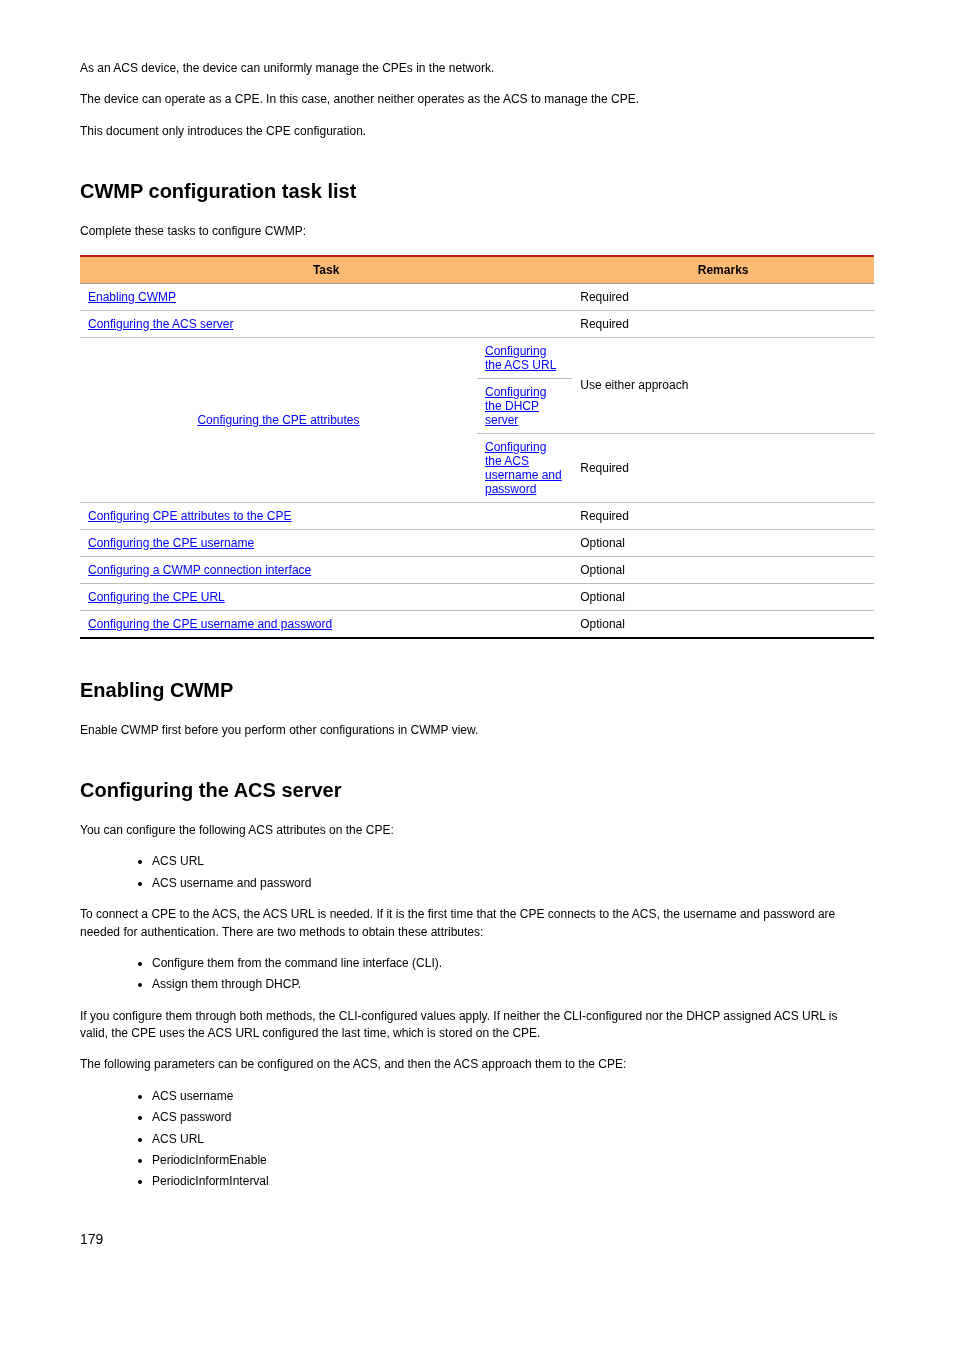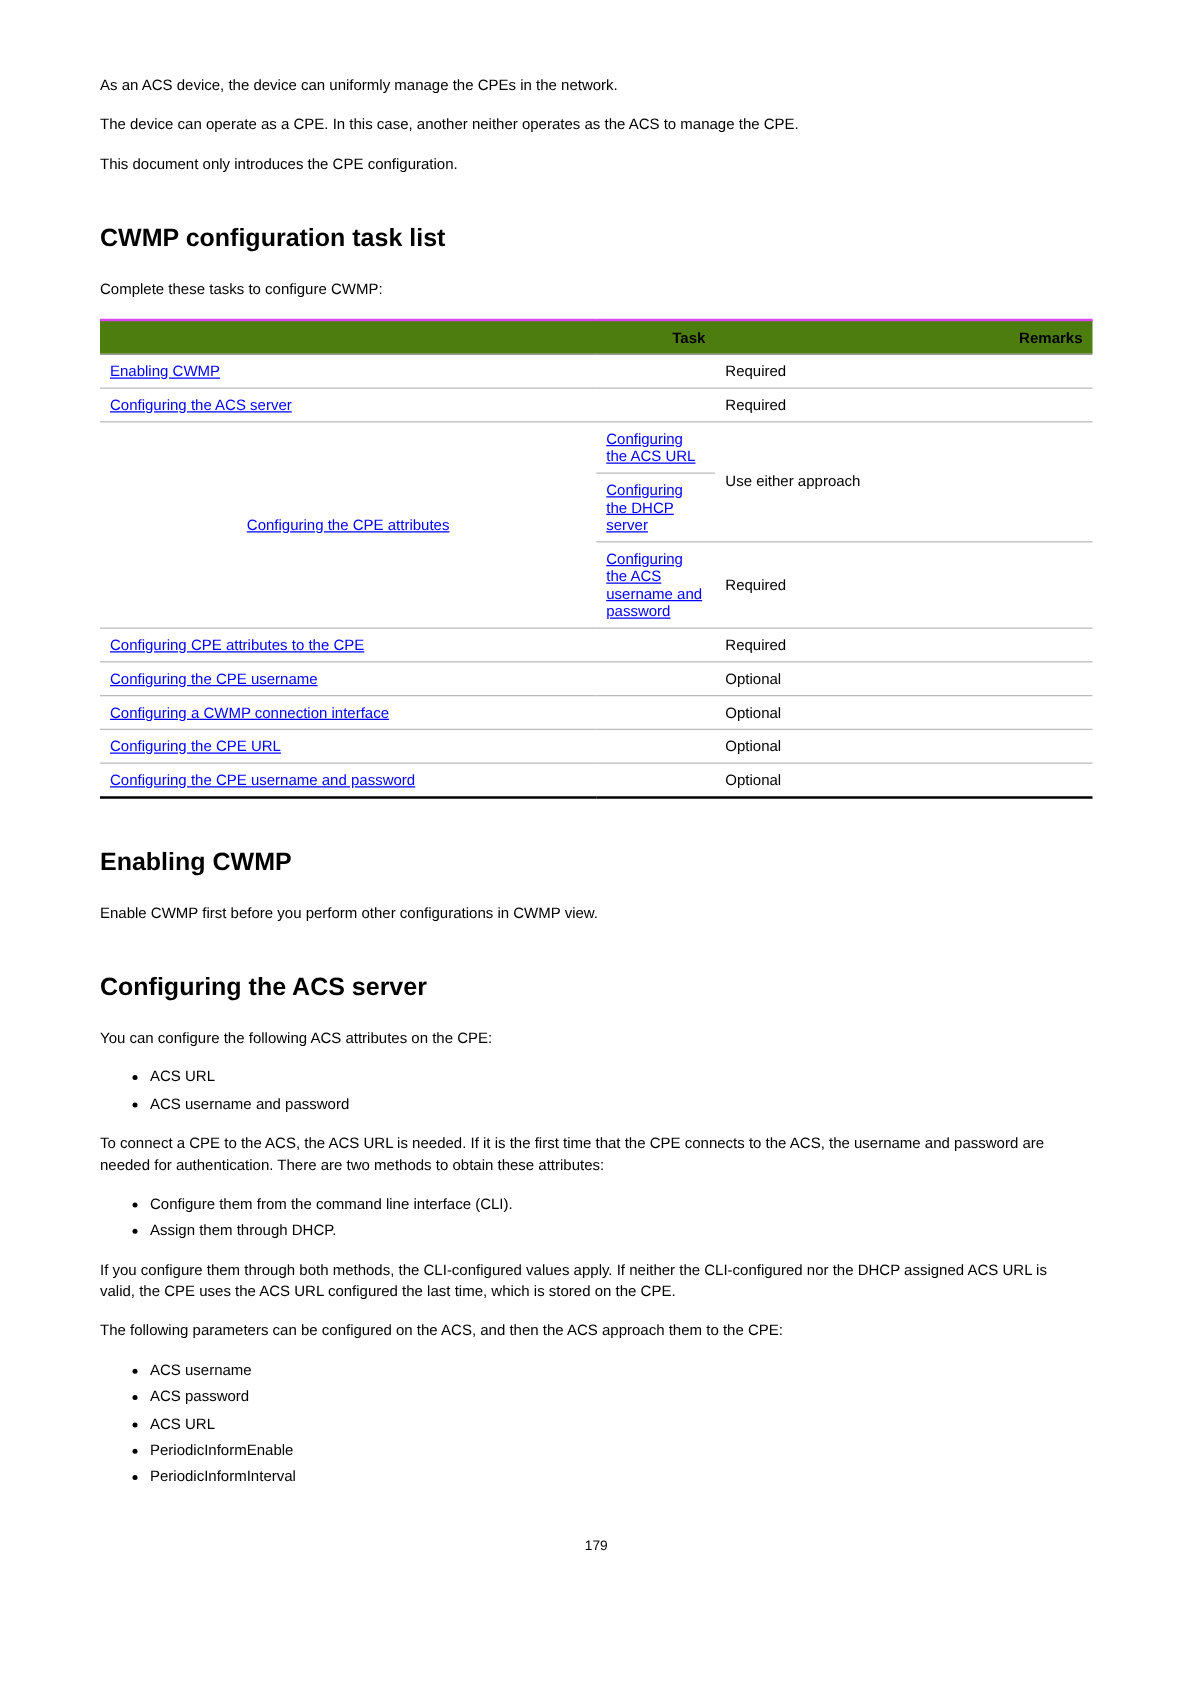--- a/index.html
+++ b/index.html
@@ -24,48 +24,49 @@
   a {
     color: #0000ff;
     text-decoration: underline;
   }
   table {
     border-collapse: collapse;
     width: 100%;
     margin: 10px 0 20px 0;
   }
   th {
-    background: #4d7c0f;
-    border-top: 2px solid #d946ef;
+    background: #fdba74;
+    border-top: 2px solid #b91c1c;
     border-bottom: 1px solid #999;
-    text-align: right;
+    text-align: center;
     font-weight: bold;
     padding: 6px 8px;
     font-size: 12px;
   }
   td {
     border-bottom: 1px solid #bbb;
     padding: 6px 8px;
     vertical-align: middle;
     font-size: 12px;
   }
   tr.lastrow td {
     border-bottom: 2px solid #000;
   }
   ul {
     margin: 6px 0 14px 0;
     padding-left: 40px;
   }
   li {
     margin-bottom: 4px;
     line-height: 1.45;
+    margin-left: 32px;
   }
   .page-num {
-    text-align: center;
-    font-size: 11px;
+    text-align: left;
+    font-size: 14px;
     margin-top: 40px;
   }
   .subcell-left {
     width: 50%;
     text-align: center;
   }
 </style>
 </head>
 <body>
 

